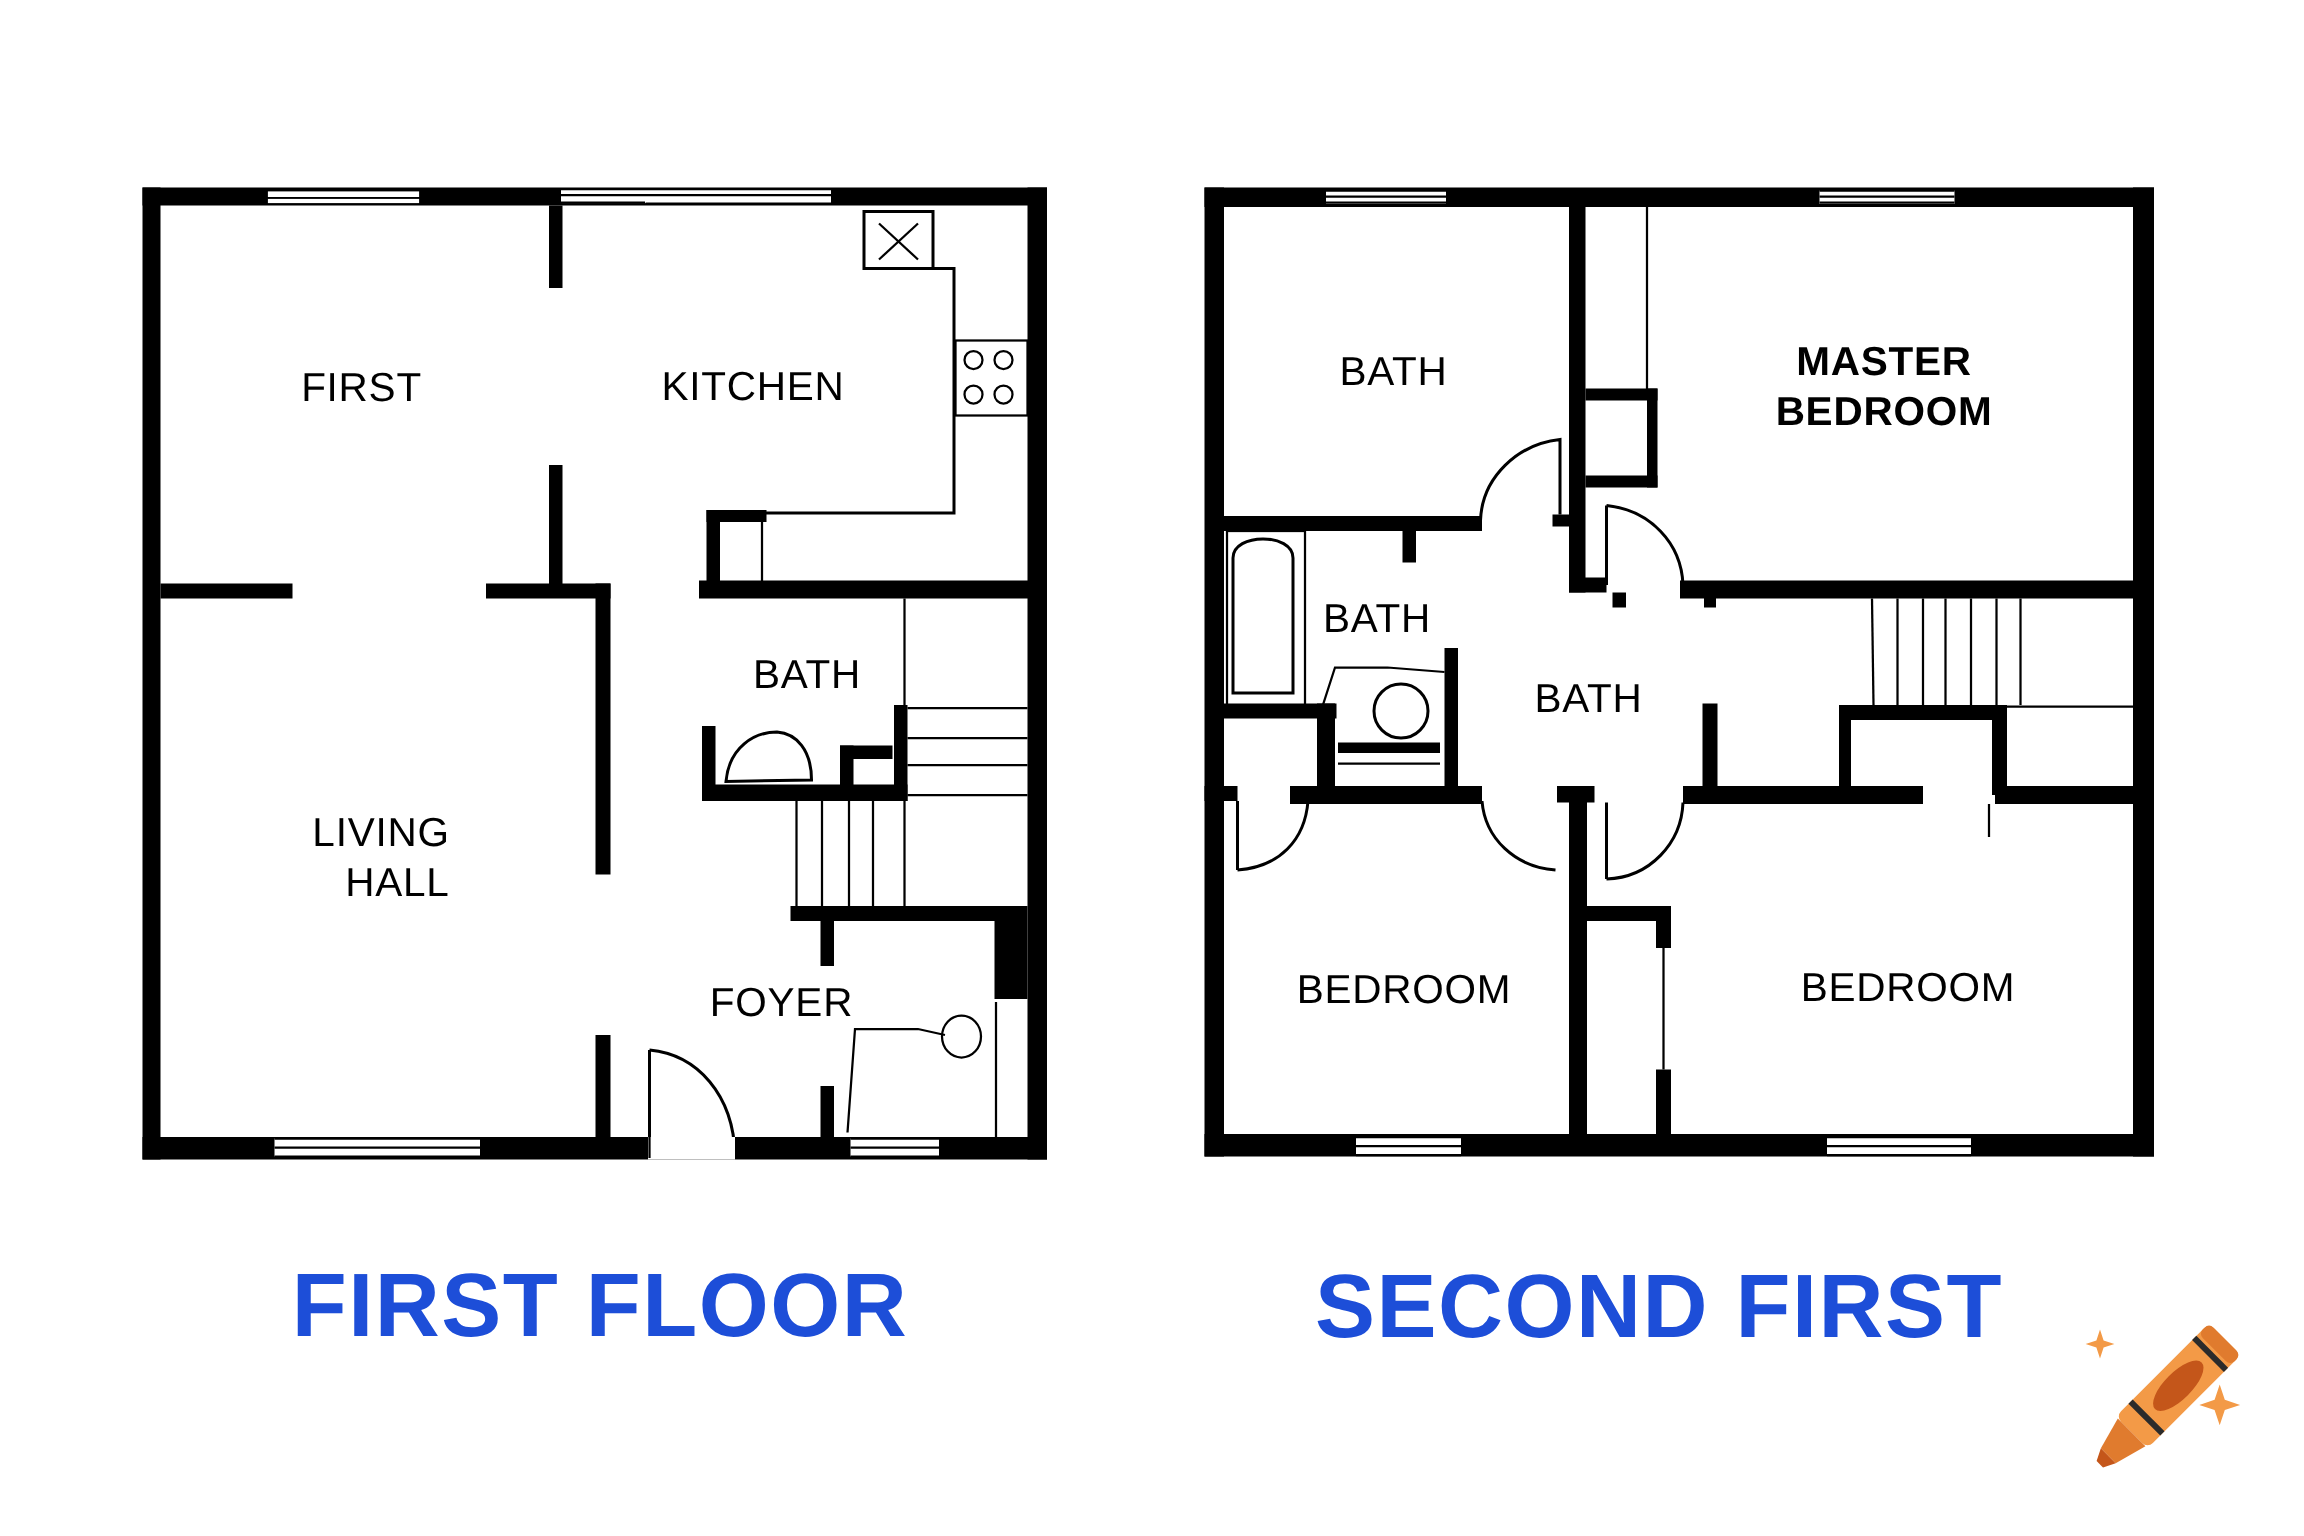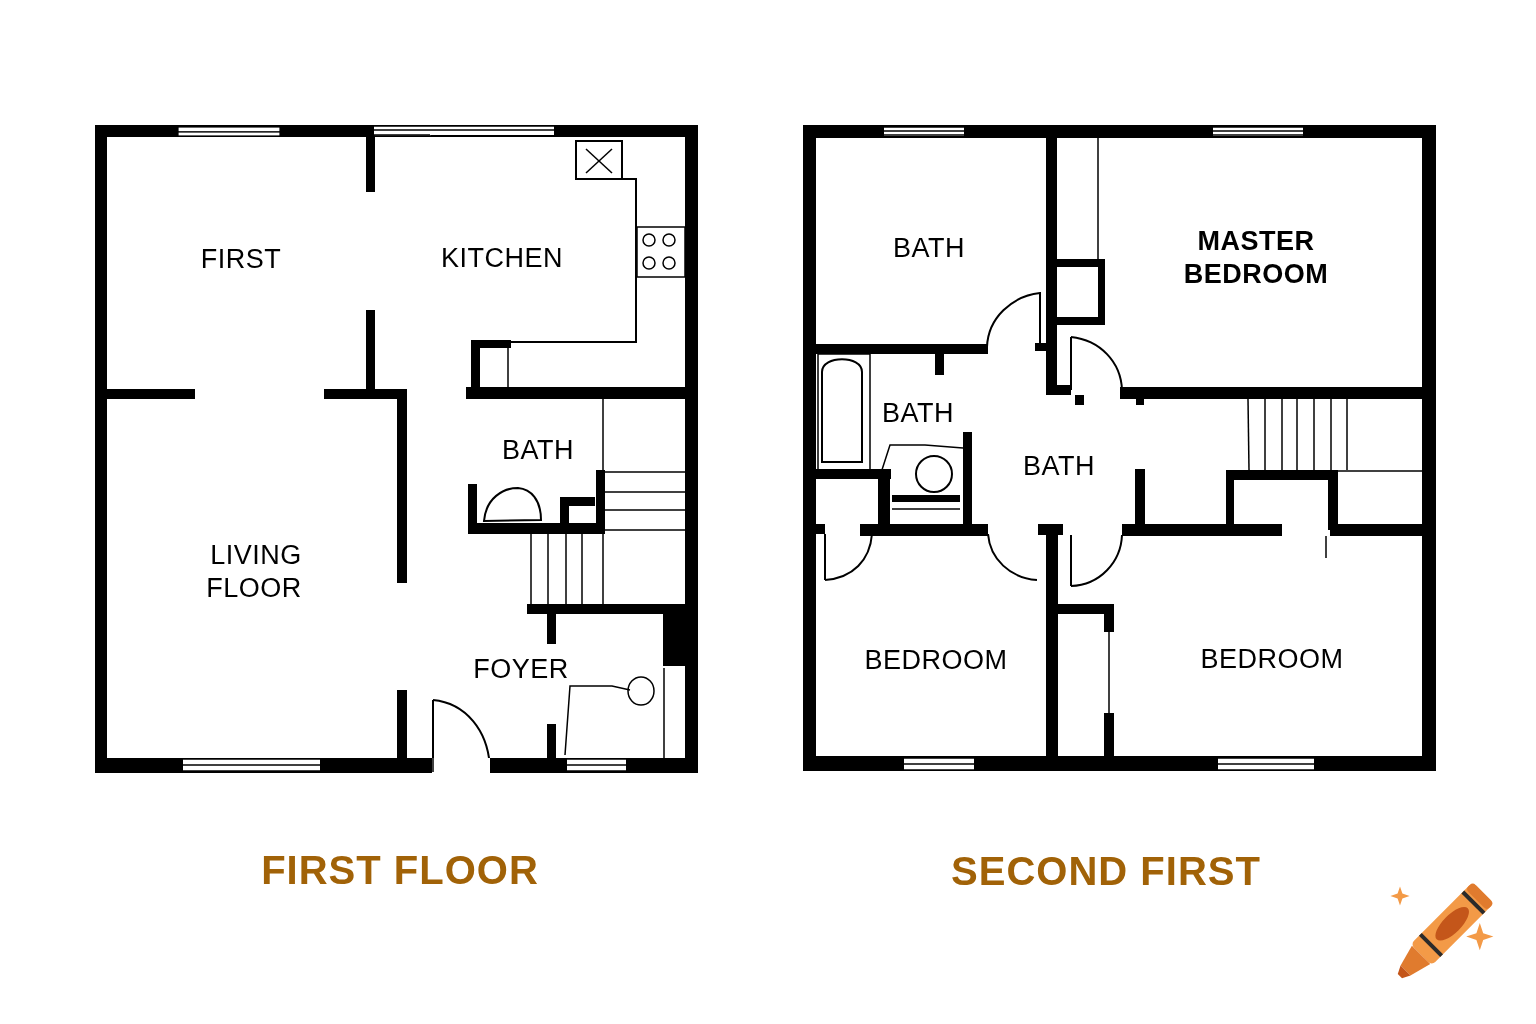--- a/index.html
+++ b/index.html
@@ -6,21 +6,21 @@
   body { width: 1536px; height: 1024px; position: relative; overflow: hidden;
          font-family: "Liberation Sans", "DejaVu Sans", sans-serif; }
   svg.plan { position: absolute; left: 0; top: 0; }
   .w { fill: #000; }
   .thin { stroke: #000; stroke-width: 1.5; fill: none; }
   .thin2 { stroke: #000; stroke-width: 2; fill: none; }
   .win { fill: #fff; stroke: #000; stroke-width: 1.2; }
   .room-label { position: absolute; font-size: 27px; font-weight: normal; color: #000;
                 text-align: center; line-height: 33px; letter-spacing: 0.5px;
                 transform: translate(-50%, -50%); white-space: nowrap; }
-  .caption { position: absolute; font-size: 40px; font-weight: bold; color: #a16207;
+  .caption { position: absolute; font-size: 60px; font-weight: bold; color: #1d4ed8;
              transform: translate(-50%, -50%); white-space: nowrap; letter-spacing: 1px; }
   .logo { position: absolute; left: 1378px; top: 868px; width: 130px; height: 130px; }
 </style>
 </head>
 <body>
 
 <svg class="plan" width="1536" height="1024" viewBox="0 0 1536 1024">
 
   <g>
 
@@ -193,21 +193,21 @@
     <line class="thin" x1="1331" y1="399" x2="1331" y2="470"></line>
     <line class="thin" x1="1347" y1="399" x2="1347" y2="470"></line>
     <line class="thin" x1="1338" y1="471" x2="1422" y2="471"></line>
   </g>
 </svg>
 
 <div class="room-label" style="left:241px; top:259px;">FIRST</div>
 <div class="room-label" style="left:502px; top:258px;">KITCHEN</div>
 <div class="room-label" style="left:254px; top:572px;text-align:right;">
   <div>LIVING</div>
-  <div>FLOOR</div>
+  <div>HALL</div>
 </div>
 <div class="room-label" style="left:538px; top:450px;">BATH</div>
 <div class="room-label" style="left:473px; top:669px;margin-left:48px;">FOYER</div>
 
 <div class="room-label" style="left:929px; top:248px;">BATH</div>
 <div class="room-label" style="left:1256px; top:258px;font-weight:bold;">
   <div>MASTER</div>
   <div>BEDROOM</div>
 </div>
 <div class="room-label" style="left:918px; top:413px;">BATH</div>

